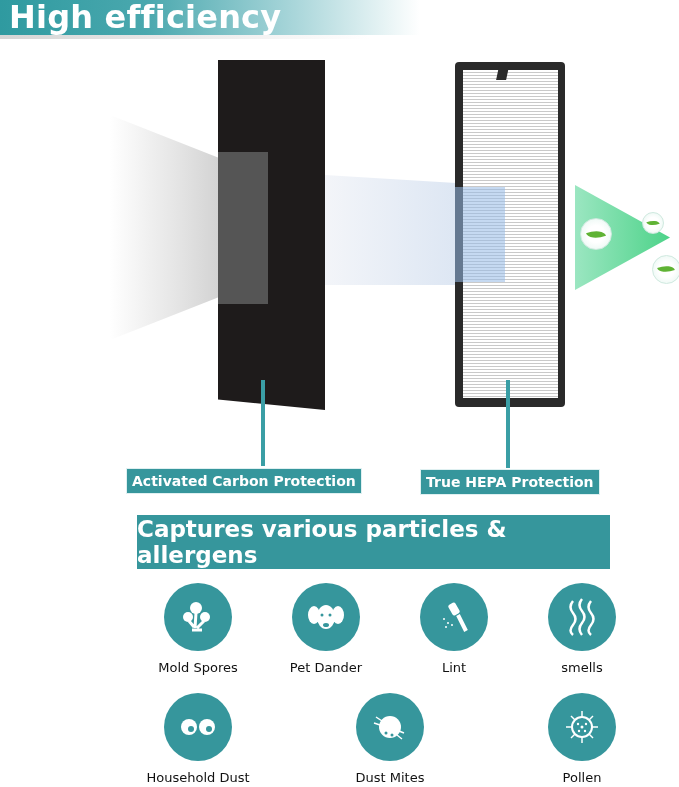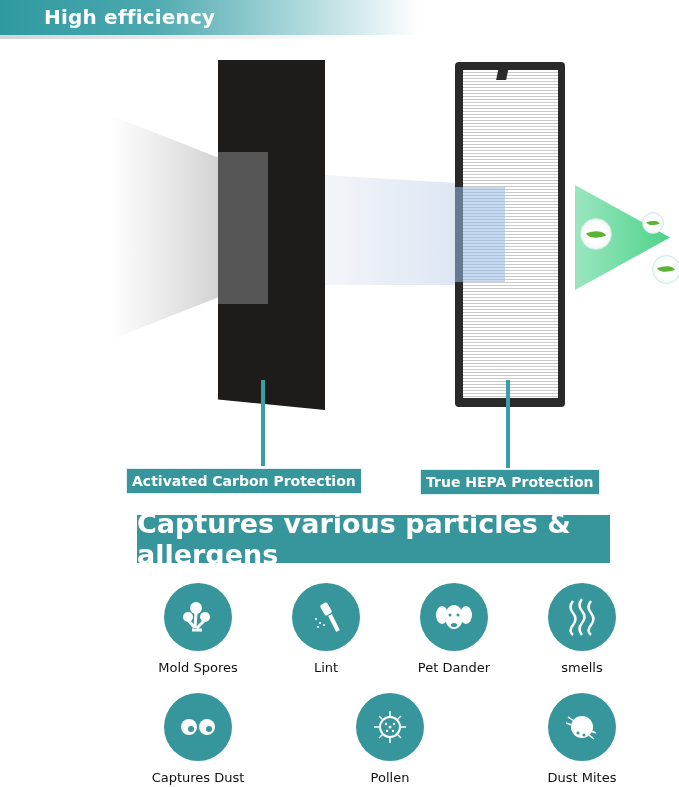--- a/index.html
+++ b/index.html
@@ -1,19 +1,19 @@
 <!DOCTYPE html>
 <html><head>
 <meta charset="utf-8">
 <style>
   html,body{margin:0;padding:0;}
   body{width:679px;height:787px;background:#ffffff;position:relative;overflow:hidden;font-family:"DejaVu Sans",sans-serif;}
   .banner{position:absolute;left:0;top:0;width:420px;height:35px;
     background:linear-gradient(90deg,#2f9aa0 0%,#4aa8ae 35%,#a9d6da 70%,#ffffff 100%);}
-  .banner-text{position:absolute;left:9px;top:1px;color:#fff;font-weight:bold;font-size:20px;line-height:32px;letter-spacing:0.2px;margin-left:35px;}
+  .banner-text{position:absolute;left:9px;top:1px;color:#fff;font-weight:bold;font-size:32px;line-height:32px;letter-spacing:0.2px;}
   .banner-shadow{position:absolute;left:0;top:35px;width:370px;height:4px;background:linear-gradient(90deg,#b9b9b9,#fff);opacity:.6;}
 
   .airflow-in{position:absolute;left:110px;top:115px;width:160px;height:225px;
     background:linear-gradient(90deg,rgba(255,255,255,0) 0%,#e6e6e6 40%,#bdbdbd 100%);
     clip-path:polygon(0 0,100% 28%,100% 72%,0 100%);}
   .carbon{position:absolute;left:218px;top:60px;width:107px;height:350px;background:#1e1b1b;
     clip-path:polygon(0 0,100% 0,100% 100%,0 97%);}
   .carbon-window{position:absolute;left:218px;top:152px;width:50px;height:152px;background:#555;}
   .airflow-mid{position:absolute;left:325px;top:175px;width:180px;height:110px;
     background:linear-gradient(90deg,#f3f5f9,#d5e1f1);clip-path:polygon(0 0,100% 10%,100% 100%,0 100%);}
@@ -25,22 +25,22 @@
   .hepa-tab{position:absolute;left:498px;top:62px;width:10px;height:18px;background:#2a2a2a;transform:skewX(-12deg);}
 
   .arrow-out{position:absolute;left:575px;top:185px;width:95px;height:105px;
     background:linear-gradient(90deg,#9be6c1,#4dd389);clip-path:polygon(0 0,100% 50%,0 100%);}
   .leaf-bubble{position:absolute;border-radius:50%;background:radial-gradient(circle,#ffffff 40%,#e3f5ee 100%);border:1px solid #cfe9df;display:flex;align-items:center;justify-content:center;}
   .leaf{width:60%;height:30%;background:#5fb334;border-radius:0 100% 0 100%;transform:rotate(-20deg);}
 
   .callout-line{position:absolute;width:4px;background:#3a9ea5;}
   .label-box{position:absolute;background:#36969c;color:#fff;font-weight:bold;font-size:14px;line-height:26px;padding:0 6px;white-space:nowrap;box-shadow:0 0 0 1px #dff0f1 inset;}
 
-  .heading-box{position:absolute;left:137px;top:515px;width:473px;height:48px;background:#36969c;color:#fff;
-    font-weight:bold;font-size:27px;display:flex;align-items:center;justify-content:center;}
+  .heading-box{position:absolute;left:137px;top:515px;width:473px;height:54px;background:#36969c;color:#fff;
+    font-weight:bold;font-size:23px;display:flex;align-items:center;justify-content:center;}
 
   .grid{position:absolute;left:150px;width:480px;display:flex;justify-content:space-between;}
   .item{width:96px;display:flex;flex-direction:column;align-items:center;}
   .circle{width:68px;height:68px;border-radius:50%;background:#36969c;display:flex;align-items:center;justify-content:center;}
   .circle svg{width:44px;height:44px;}
   .item-label{margin-top:9px;font-size:13px;color:#111;white-space:nowrap;}
 </style>
 </head>
 <body>
 
@@ -83,42 +83,42 @@
           <circle cx="12" cy="22" r="5" fill="#fff"></circle>
           <circle cx="29" cy="22" r="5" fill="#fff"></circle>
           <path d="M20 18 L19 33 M13 26 L18 32 M28 26 L21 33 M16 35 L26 35" stroke="#fff" stroke-width="3" fill="none"></path>
         </svg>
     </div>
     <span class="item-label">Mold Spores</span>
   </div>
   <div class="item">
     <div class="circle">
       <svg viewBox="0 0 44 44">
+          <ellipse cx="22" cy="22" rx="9" ry="12" fill="#fff"></ellipse>
+          <ellipse cx="10" cy="20" rx="6" ry="9" fill="#fff"></ellipse>
+          <ellipse cx="34" cy="20" rx="6" ry="9" fill="#fff"></ellipse>
+          <circle cx="18" cy="20" r="1.5" fill="#36969c"></circle>
+          <circle cx="26" cy="20" r="1.5" fill="#36969c"></circle>
+          <ellipse cx="22" cy="30" rx="3" ry="2" fill="#36969c"></ellipse>
+        </svg>
+    </div>
+    <span class="item-label">Pet Dander</span>
+  </div>
+  <div class="item">
+    <div class="circle">
+      <svg viewBox="0 0 44 44">
           <rect x="18" y="8" width="8" height="12" rx="2" fill="#fff" transform="rotate(-30 22 14)"></rect>
           <line x1="26" y1="20" x2="34" y2="36" stroke="#fff" stroke-width="4"></line>
           <circle cx="12" cy="24" r="1" fill="#fff"></circle>
           <circle cx="16" cy="28" r="1" fill="#fff"></circle>
           <circle cx="14" cy="32" r="1" fill="#fff"></circle>
           <circle cx="20" cy="30" r="1" fill="#fff"></circle>
         </svg>
     </div>
     <span class="item-label">Lint</span>
-  </div>
-  <div class="item">
-    <div class="circle">
-      <svg viewBox="0 0 44 44">
-          <ellipse cx="22" cy="22" rx="9" ry="12" fill="#fff"></ellipse>
-          <ellipse cx="10" cy="20" rx="6" ry="9" fill="#fff"></ellipse>
-          <ellipse cx="34" cy="20" rx="6" ry="9" fill="#fff"></ellipse>
-          <circle cx="18" cy="20" r="1.5" fill="#36969c"></circle>
-          <circle cx="26" cy="20" r="1.5" fill="#36969c"></circle>
-          <ellipse cx="22" cy="30" rx="3" ry="2" fill="#36969c"></ellipse>
-        </svg>
-    </div>
-    <span class="item-label">Pet Dander</span>
   </div>
   <div class="item">
     <div class="circle">
       <svg viewBox="0 0 44 44">
           <path d="M13 6 q-5 6 0 12 q5 6 0 12 q-5 6 0 10 M22 4 q-5 6 0 12 q5 6 0 12 q-5 6 0 12 M31 6 q-5 6 0 12 q5 6 0 12 q-5 6 0 10" stroke="#fff" stroke-width="2.5" fill="none"></path>
         </svg>
     </div>
     <span class="item-label">smells</span>
   </div>
 </div>
@@ -126,21 +126,32 @@
 <div class="grid" style="top:693px;">
   <div class="item">
     <div class="circle">
       <svg viewBox="0 0 44 44">
           <circle cx="13" cy="22" r="8" fill="#fff"></circle>
           <circle cx="31" cy="22" r="8" fill="#fff"></circle>
           <circle cx="15" cy="24" r="3" fill="#36969c"></circle>
           <circle cx="33" cy="24" r="3" fill="#36969c"></circle>
         </svg>
     </div>
-    <span class="item-label">Captures Dust</span>
+    <span class="item-label">Household Dust</span>
+  </div>
+  <div class="item">
+    <div class="circle">
+      <svg viewBox="0 0 44 44">
+          <circle cx="22" cy="22" r="11" fill="#fff"></circle>
+          <path d="M8 12 l6 4 M6 18 l6 2 M36 28 l-5 -2 M34 34 l-5 -4" stroke="#fff" stroke-width="1.5"></path>
+          <circle cx="18" cy="28" r="1.5" fill="#36969c"></circle>
+          <circle cx="24" cy="30" r="1.5" fill="#36969c"></circle>
+        </svg>
+    </div>
+    <span class="item-label">Dust Mites</span>
   </div>
   <div class="item">
     <div class="circle">
       <svg viewBox="0 0 44 44">
           <circle cx="22" cy="22" r="10" fill="none" stroke="#fff" stroke-width="2"></circle>
           <g stroke="#fff" stroke-width="1.5">
             <line x1="22" y1="6" x2="22" y2="12"></line>
             <line x1="22" y1="32" x2="22" y2="38"></line>
             <line x1="6" y1="22" x2="12" y2="22"></line>
             <line x1="32" y1="22" x2="38" y2="22"></line>
@@ -151,24 +162,13 @@
           </g>
           <circle cx="22" cy="22" r="1.5" fill="#fff"></circle>
           <circle cx="18" cy="19" r="1.2" fill="#fff"></circle>
           <circle cx="26" cy="19" r="1.2" fill="#fff"></circle>
           <circle cx="19" cy="26" r="1.2" fill="#fff"></circle>
           <circle cx="25" cy="26" r="1.2" fill="#fff"></circle>
         </svg>
     </div>
     <span class="item-label">Pollen</span>
   </div>
-  <div class="item">
-    <div class="circle">
-      <svg viewBox="0 0 44 44">
-          <circle cx="22" cy="22" r="11" fill="#fff"></circle>
-          <path d="M8 12 l6 4 M6 18 l6 2 M36 28 l-5 -2 M34 34 l-5 -4" stroke="#fff" stroke-width="1.5"></path>
-          <circle cx="18" cy="28" r="1.5" fill="#36969c"></circle>
-          <circle cx="24" cy="30" r="1.5" fill="#36969c"></circle>
-        </svg>
-    </div>
-    <span class="item-label">Dust Mites</span>
-  </div>
 </div>
 
 </body></html>

